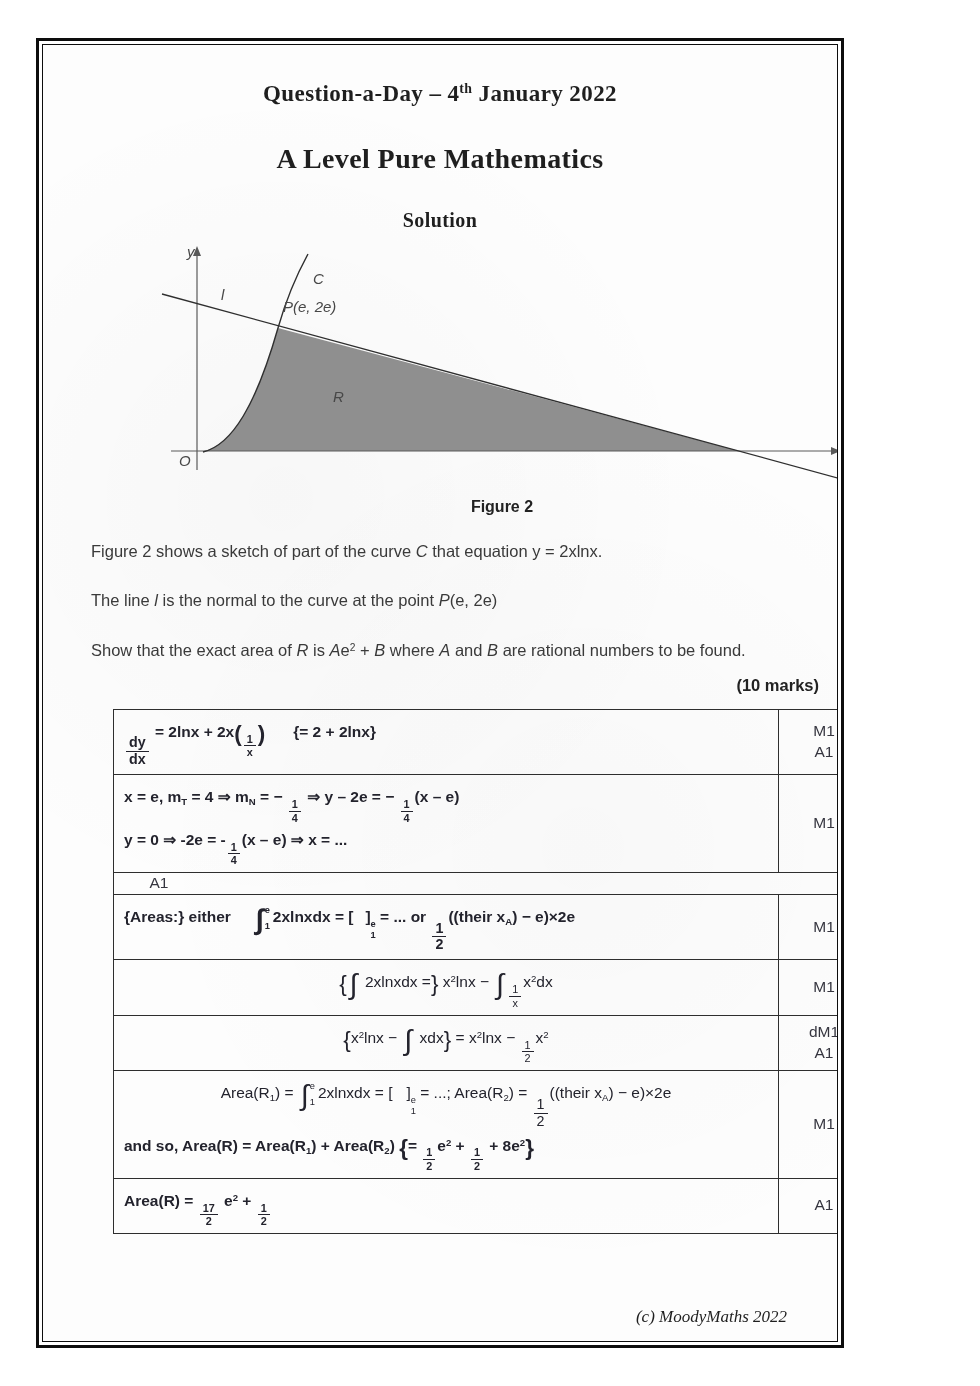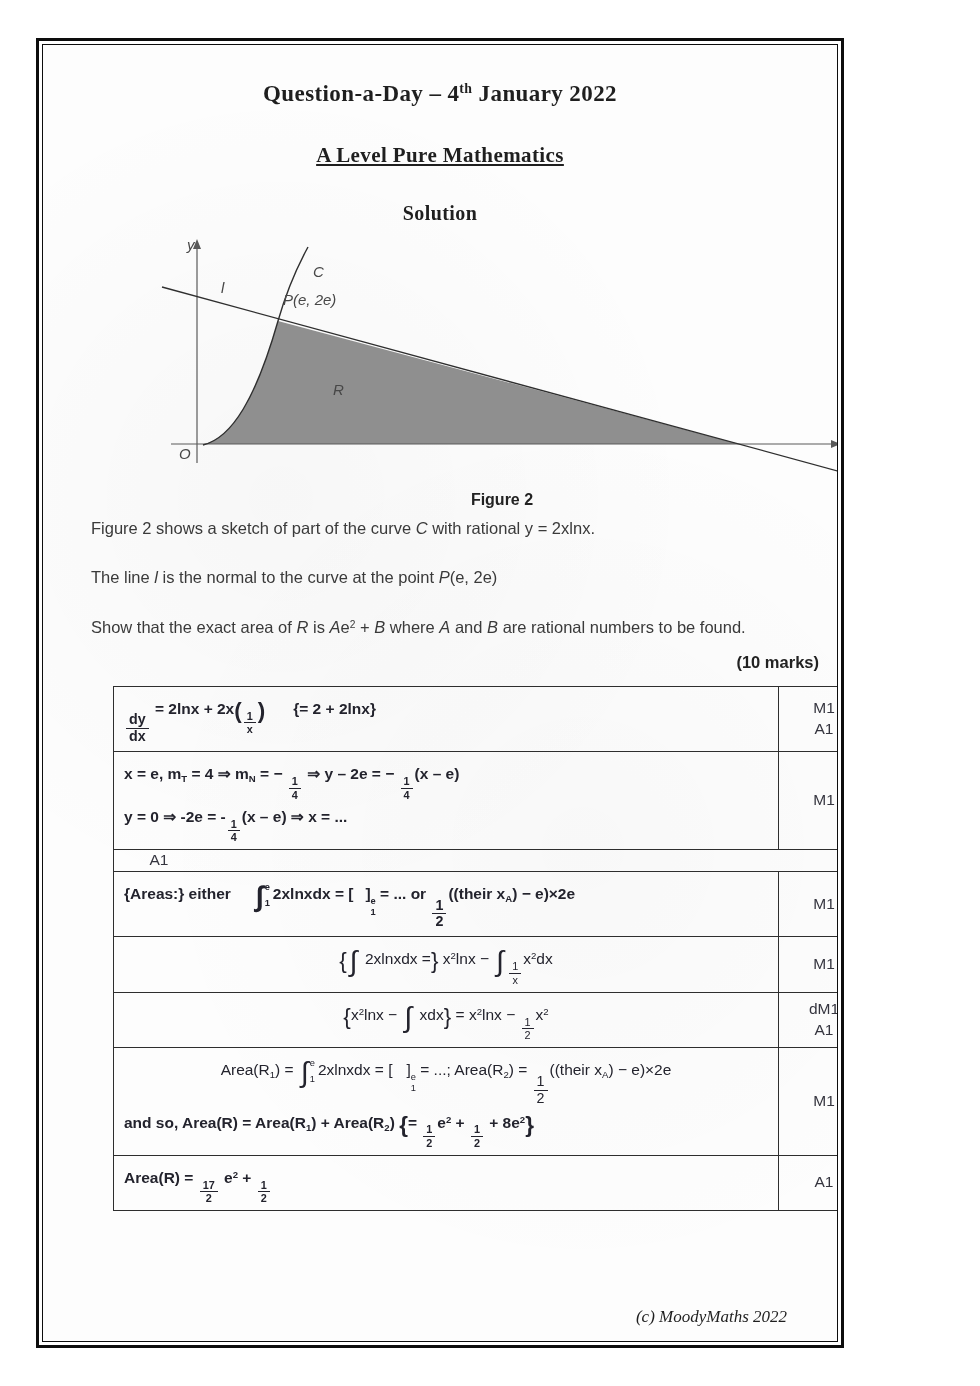--- a/index.html
+++ b/index.html
@@ -18,24 +18,24 @@
       radial-gradient(circle at 68% 62%, rgba(0,0,0,0.018), transparent 46%),
       #fdfdfd;
     overflow:hidden;
   }
   .title, .subtitle, .solution {
     text-align:center; font-family:"Liberation Serif", serif; color:#1f1f1f;
     font-weight:600; letter-spacing:0.4px;
   }
   .title { font-size:23px; margin-bottom:36px; }
   .title sup { font-size:0.6em; vertical-align:0.55em; }
-  .subtitle { font-size:21px; margin-bottom:34px;text-decoration:underline; }
+  .subtitle { font-size:28px; margin-bottom:34px; }
   .solution { font-size:20px; margin-bottom:10px; }
   .figure-wrap { margin-left:46px; width:730px; }
-  .fig-caption { width:730px; margin:2px 0 8px 46px; text-align:center; font-weight:bold; font-size:16px; color:#222; }
+  .fig-caption { width:730px; margin:2px 0 24px 46px; text-align:center; font-weight:bold; font-size:16px; color:#222; }
   .para { font-size:16.5px; color:#3a3a3a; margin-bottom:27px; line-height:1.35; }
   .mi { font-style:italic; }
   .marks-note { text-align:right; font-weight:bold; font-size:16.5px; color:#222; margin:-12px -30px 14px 0; }
   
   .mtable { width:757px; margin-left:22px; border:1px solid #2e2e2e; }
   .mrow { display:flex; border-bottom:1px solid #2e2e2e; }
   .mrow:last-child { border-bottom:none; }
   .work { flex:1; padding:6px 10px; border-right:1px solid #2e2e2e; color:#23232d;
           font-size:15.5px; display:flex; flex-direction:column; justify-content:center; }
   .marks { width:90px; display:flex; flex-direction:column; align-items:center; justify-content:center;
@@ -96,21 +96,21 @@
           <text x="42" y="224">O</text>
           <text x="176" y="42">C</text>
           <text x="84" y="58">l</text>
           <text x="196" y="160">R</text>
           <text x="146" y="70">P(e, 2e)</text>
         </svg>
       </div>
 
       <div class="fig-caption">Figure 2</div>
 
-      <p class="para"><span class="mt">Figure 2 shows a sketch of part of the curve </span><span class="mi">C</span><span class="mt"> with rational y = 2xlnx.</span></p>
+      <p class="para"><span class="mt">Figure 2 shows a sketch of part of the curve </span><span class="mi">C</span><span class="mt"> that equation y = 2xlnx.</span></p>
       <p class="para"><span class="mt">The line </span><span class="mi">l</span><span class="mt"> is the normal to the curve at the point </span><span class="mi">P</span><span class="mt">(e, 2e)</span></p>
       <p class="para"><span class="mt">Show that the exact area of </span><span class="mi">R</span><span class="mt"> is </span><span class="mi">A</span><span class="mt">e</span><sup>2</sup><span class="mt"> + </span><span class="mi">B</span><span class="mt"> where </span><span class="mi">A</span><span class="mt"> and </span><span class="mi">B</span><span class="mt"> are rational numbers to be found.</span></p>
 
       <div class="marks-note">(10 marks)</div>
 
       <div class="mtable" id="marks-table">
           <div class="mrow">
             <div class="work">
               <div class="mline left"><span class="frac lg">
                   <span class="fn">dy</span>

